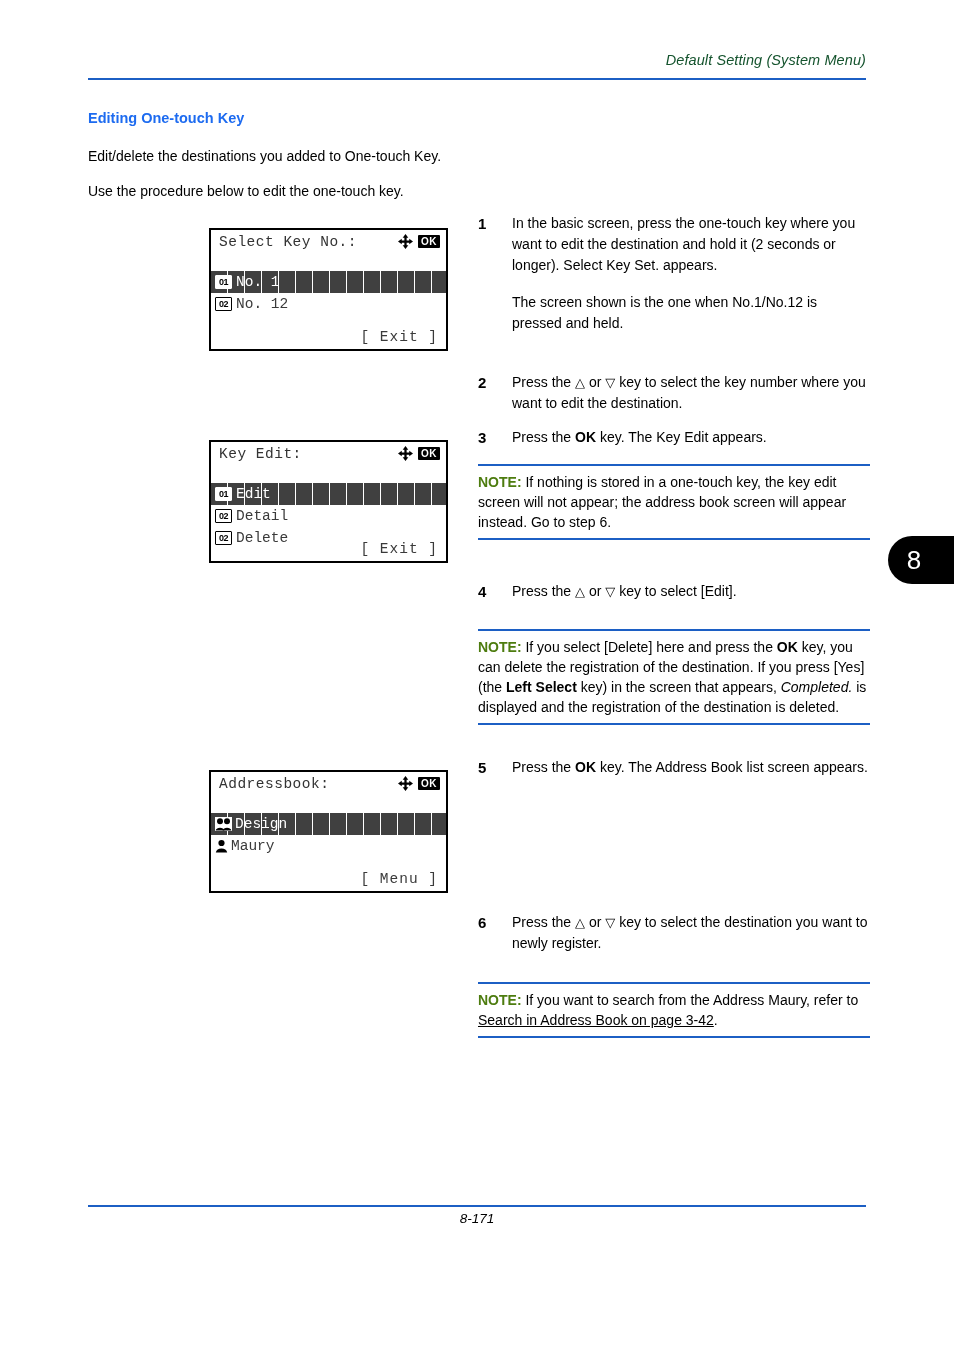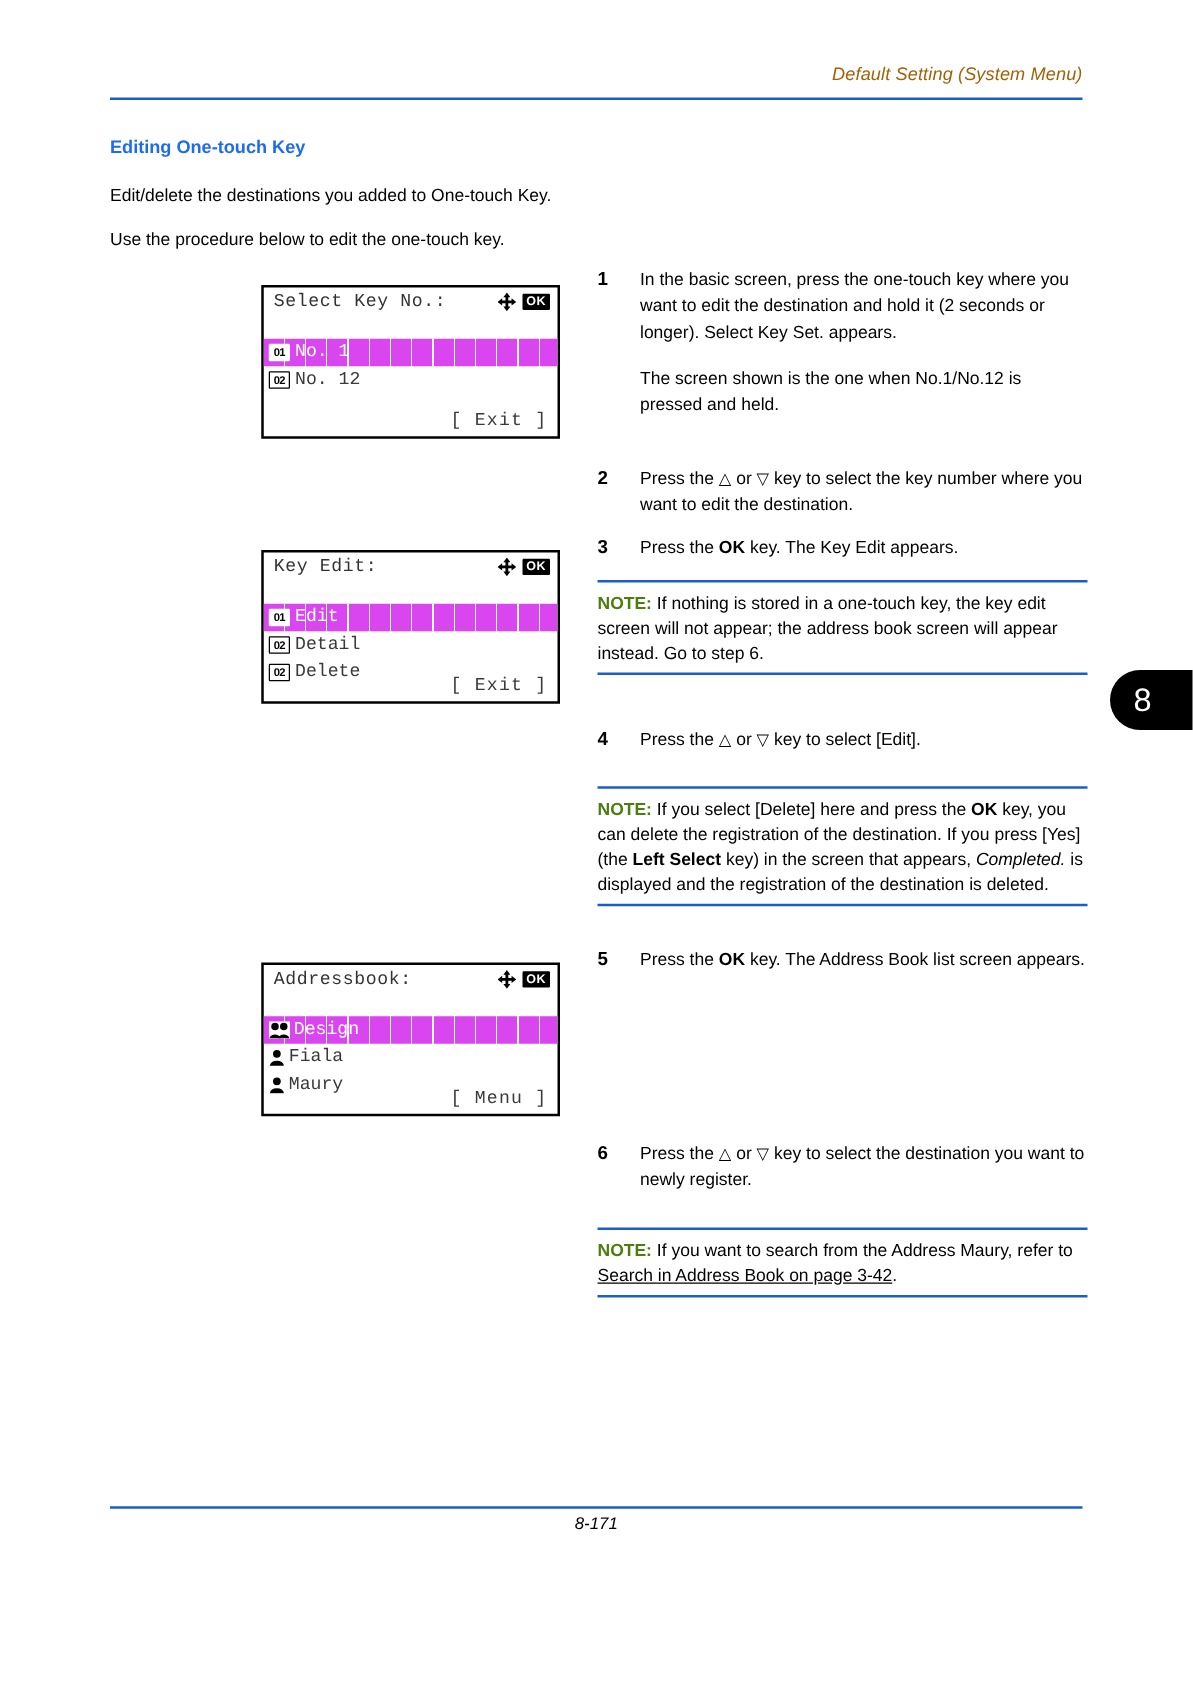--- a/index.html
+++ b/index.html
@@ -11,21 +11,21 @@
     color: #000;
     position: relative;
     overflow: hidden;
   }
 
   .page { position:absolute; inset:0; }
 
   
   .hdr-text {
     position:absolute; right:88px; top:52px;
-    font-style: italic; font-size:14.5px; color:#a16207;
+    font-style: italic; font-size:14.5px; color:#14532d;
     letter-spacing:.1px;
   }
   .hdr-rule {
     position:absolute; left:88px; right:88px; top:78px;
     height:2px; background:#1c5fc4;
   }
 
   
   .ftr-rule {
     position:absolute; left:88px; right:88px; top:1205px;
@@ -93,21 +93,21 @@
 
   .lcd-row {
     position:relative;
     height:22px;
     display:flex; align-items:center;
     padding-left:4px;
     color:#3a3a3a;
     white-space:nowrap;
   }
   .lcd-row.sel {
-    background:#d946ef; color:#fff;
+    background:#404040; color:#fff;
   }
   
   .lcd-row.sel::after {
     content:"";
     position:absolute; left:0; top:0; right:0; bottom:0;
     background-image: repeating-linear-gradient(to right,
       transparent 0px, transparent 16px, #ffffff 16px, #ffffff 17px);
     pointer-events:none;
   }
   .lcd-row .cell { position:relative; z-index:2; }
@@ -246,27 +246,20 @@
         <path d="M0.5 13.5 a4.8 4.3 0 0 1 9 0 z" fill="#000"></path>
         <path d="M7.5 13.5 a4.8 4.3 0 0 1 9 0 z" fill="#000"></path>
       </svg>
       <span class="cell">Design</span>
     </div>
     <div class="lcd-row">
       <svg class="person-icon" width="13" height="14" viewBox="0 0 13 14">
         <circle cx="6.5" cy="4" r="3.1" fill="#000"></circle>
         <path d="M0.8 13.6 a5.8 5 0 0 1 11.4 0 z" fill="#000"></path>
       </svg>
-      <span class="cell">Fiala</span>
-    </div>
-    <div class="lcd-row">
-      <svg class="person-icon" width="13" height="14" viewBox="0 0 13 14">
-        <circle cx="6.5" cy="4" r="3.1" fill="#000"></circle>
-        <path d="M0.8 13.6 a5.8 5 0 0 1 11.4 0 z" fill="#000"></path>
-      </svg>
       <span class="cell">Maury</span>
     </div>
     <div class="lcd-soft">[  Menu   ]</div>
   </div>
 
   <div class="step col-r" style="top:213px;">
     <div class="step-num">1</div>
     <div class="step-body">
       <p>In the basic screen, press the one-touch key where you want to edit the destination and hold it (2 seconds or longer). Select Key Set. appears.</p>
       <p>The screen shown is the one when No.1/No.12 is pressed and held.</p>

